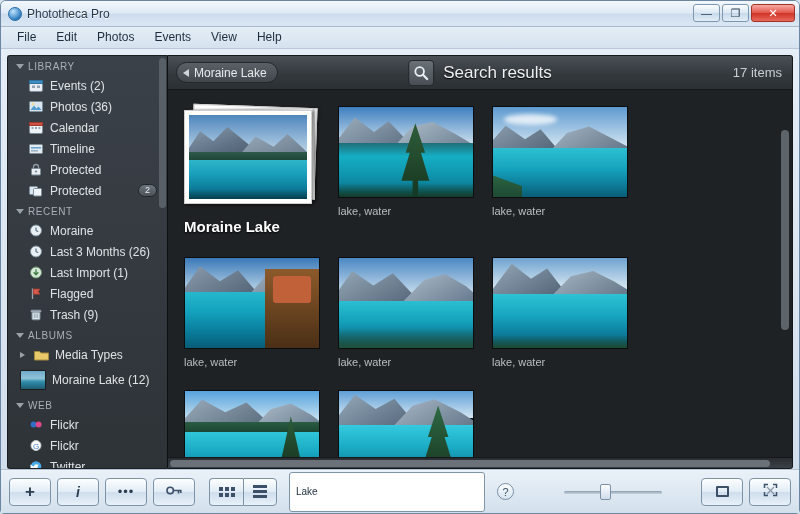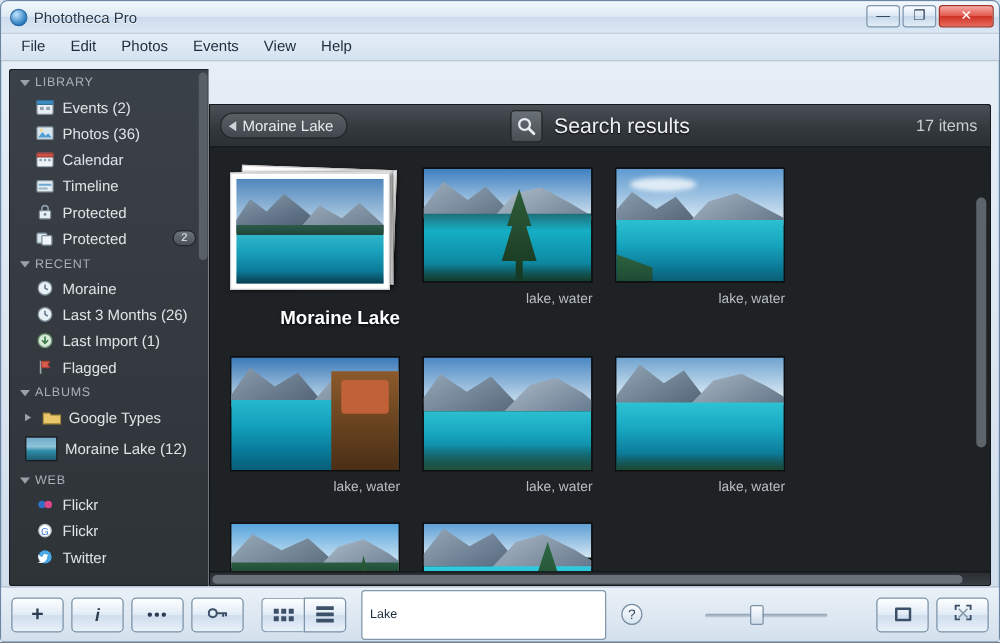--- a/index.html
+++ b/index.html
@@ -139,21 +139,20 @@
   
   .content {
     flex: 1;
     background: #1f2225;
     border: 1px solid #15181a;
     border-left: 1px solid #0d0f10;
     border-radius: 0 3px 3px 0;
     display: flex; flex-direction: column;
     overflow: hidden;
     position: relative;
-    margin-top: 28px;
   }
   .content-header {
     height: 34px; flex: none;
     background: linear-gradient(to bottom, #4a5056, #34393e 55%, #2b3034);
     border-bottom: 1px solid #15181a;
     display: flex; align-items: center;
     padding: 0 10px 0 8px;
     gap: 8px; position: relative;
   }
   .crumb {
@@ -198,21 +197,21 @@
     gap: 22px 18px;
   }
   .cell { width: 136px; }
   .cell .thumb {
     width: 136px; height: 92px;
     border: 1px solid #0c0d0e;
     background: #111;
     overflow: hidden; position: relative;
   }
   .cell .cap {
-    margin-top: 7px; font-size: 11px; color: #b9bec3; text-align: right;
+    margin-top: 7px; font-size: 11px; color: #b9bec3;
   }
   .cell.featured { width: 136px; position: relative; }
   .cell.featured .stack {
     position: relative; width: 136px; height: 100px;
   }
   .cell.featured .sheet {
     position: absolute; background: #fff; border: 1px solid #cfcfcf;
     box-shadow: 1px 1px 3px rgba(0,0,0,.6);
   }
   .cell.featured .s1 { left: 8px; top: 0px; width: 124px; height: 90px; transform: rotate(2deg); }
@@ -439,33 +438,43 @@
       </div>
       <div class="sb-row">
         <span class="ico">
           <svg width="14" height="13" viewBox="0 0 14 13">
               <path d="M3.5 1.5 V12" stroke="#9aa6ae" stroke-width="1.3"></path>
               <path d="M4.3 2 H11 L9.3 4.6 L11 7.2 H4.3 Z" fill="#d75b4c" stroke="#a3392e" stroke-width=".7"></path>
             </svg>
         </span>
         <span class="lbl">Flagged</span>
       </div>
+      <div class="sb-row">
+        <span class="ico">
+          <svg width="14" height="13" viewBox="0 0 14 13">
+              <rect x="3" y="3.8" width="8" height="8" rx="1" fill="#dde6ed" stroke="#7f8e99"></rect>
+              <rect x="2" y="2.2" width="10" height="1.8" rx=".6" fill="#b9c6d1" stroke="#7f8e99"></rect>
+              <path d="M5.3 5.5 V10 M7 5.5 V10 M8.7 5.5 V10" stroke="#93a4b1" stroke-width=".9"></path>
+            </svg>
+        </span>
+        <span class="lbl">Trash (9)</span>
+      </div>
 
       <div class="sb-section">
         <span class="tri down"></span>
         <span>ALBUMS</span>
       </div>
       <div class="sb-row indent">
         <span class="tri" style="margin-right:2px;"></span>
         <span class="ico">
           <svg width="15" height="12" viewBox="0 0 15 12">
               <path d="M0.5 2.5 h5 l1.3 1.5 h7.7 v7 h-14 z" fill="#e8c86a" stroke="#a48a3c"></path>
             </svg>
         </span>
-        <span class="lbl">Google Types</span>
+        <span class="lbl">Media Types</span>
       </div>
       <div class="sb-row" style="height:30px; padding-left:12px;">
         <span class="sb-thumb"></span>
         <span class="lbl">Moraine Lake (12)</span>
       </div>
 
       <div class="sb-section">
         <span class="tri down"></span>
         <span>WEB</span>
       </div>

